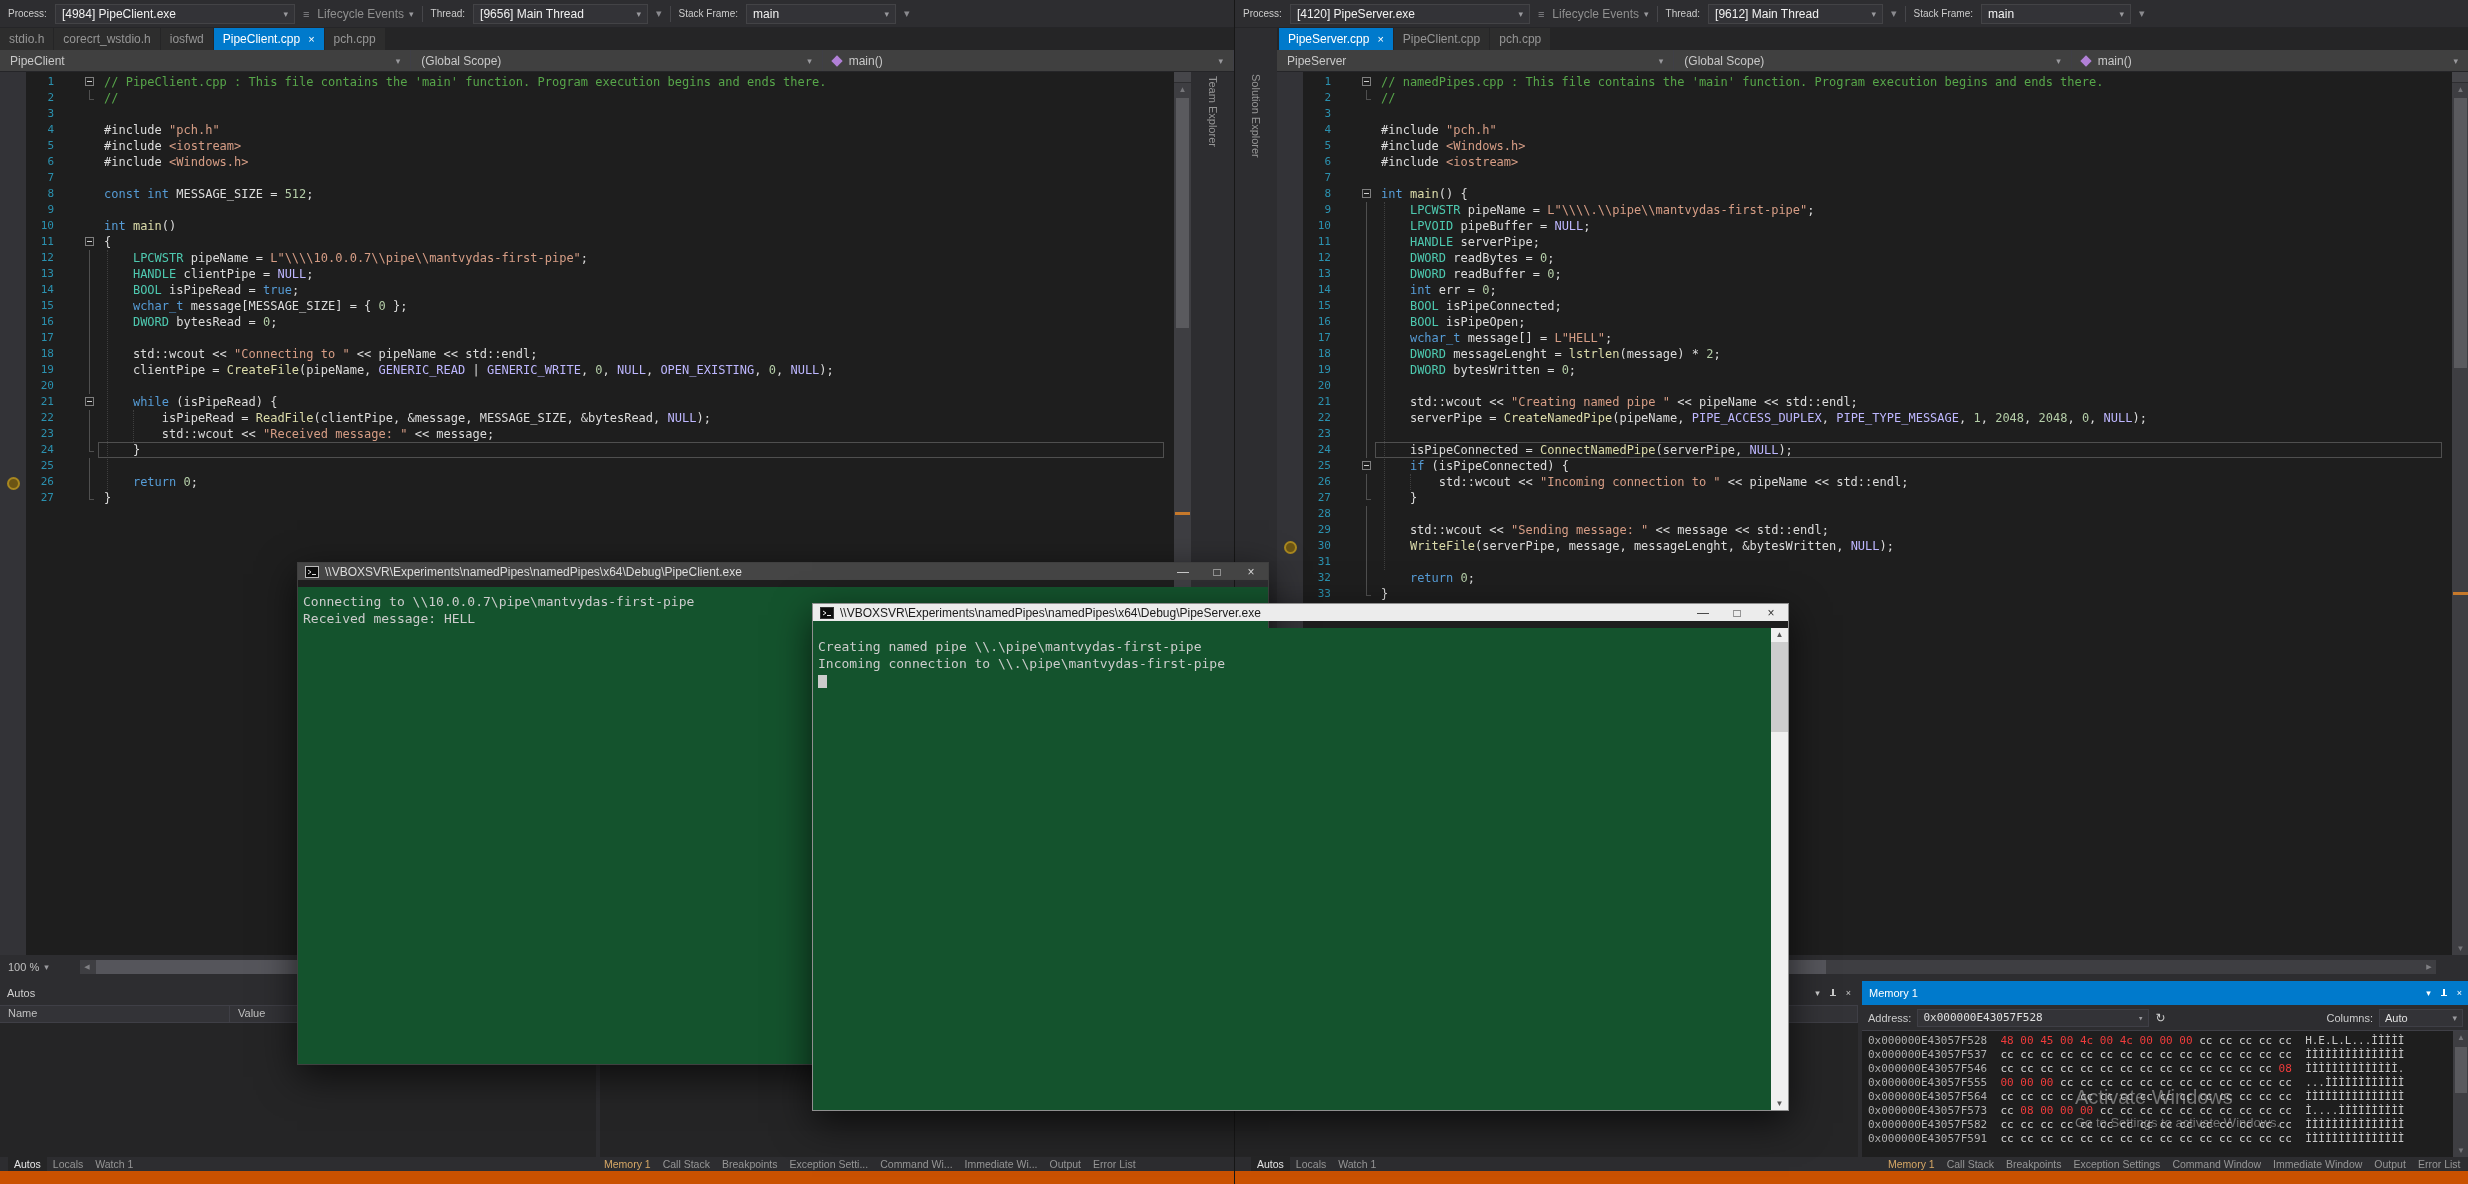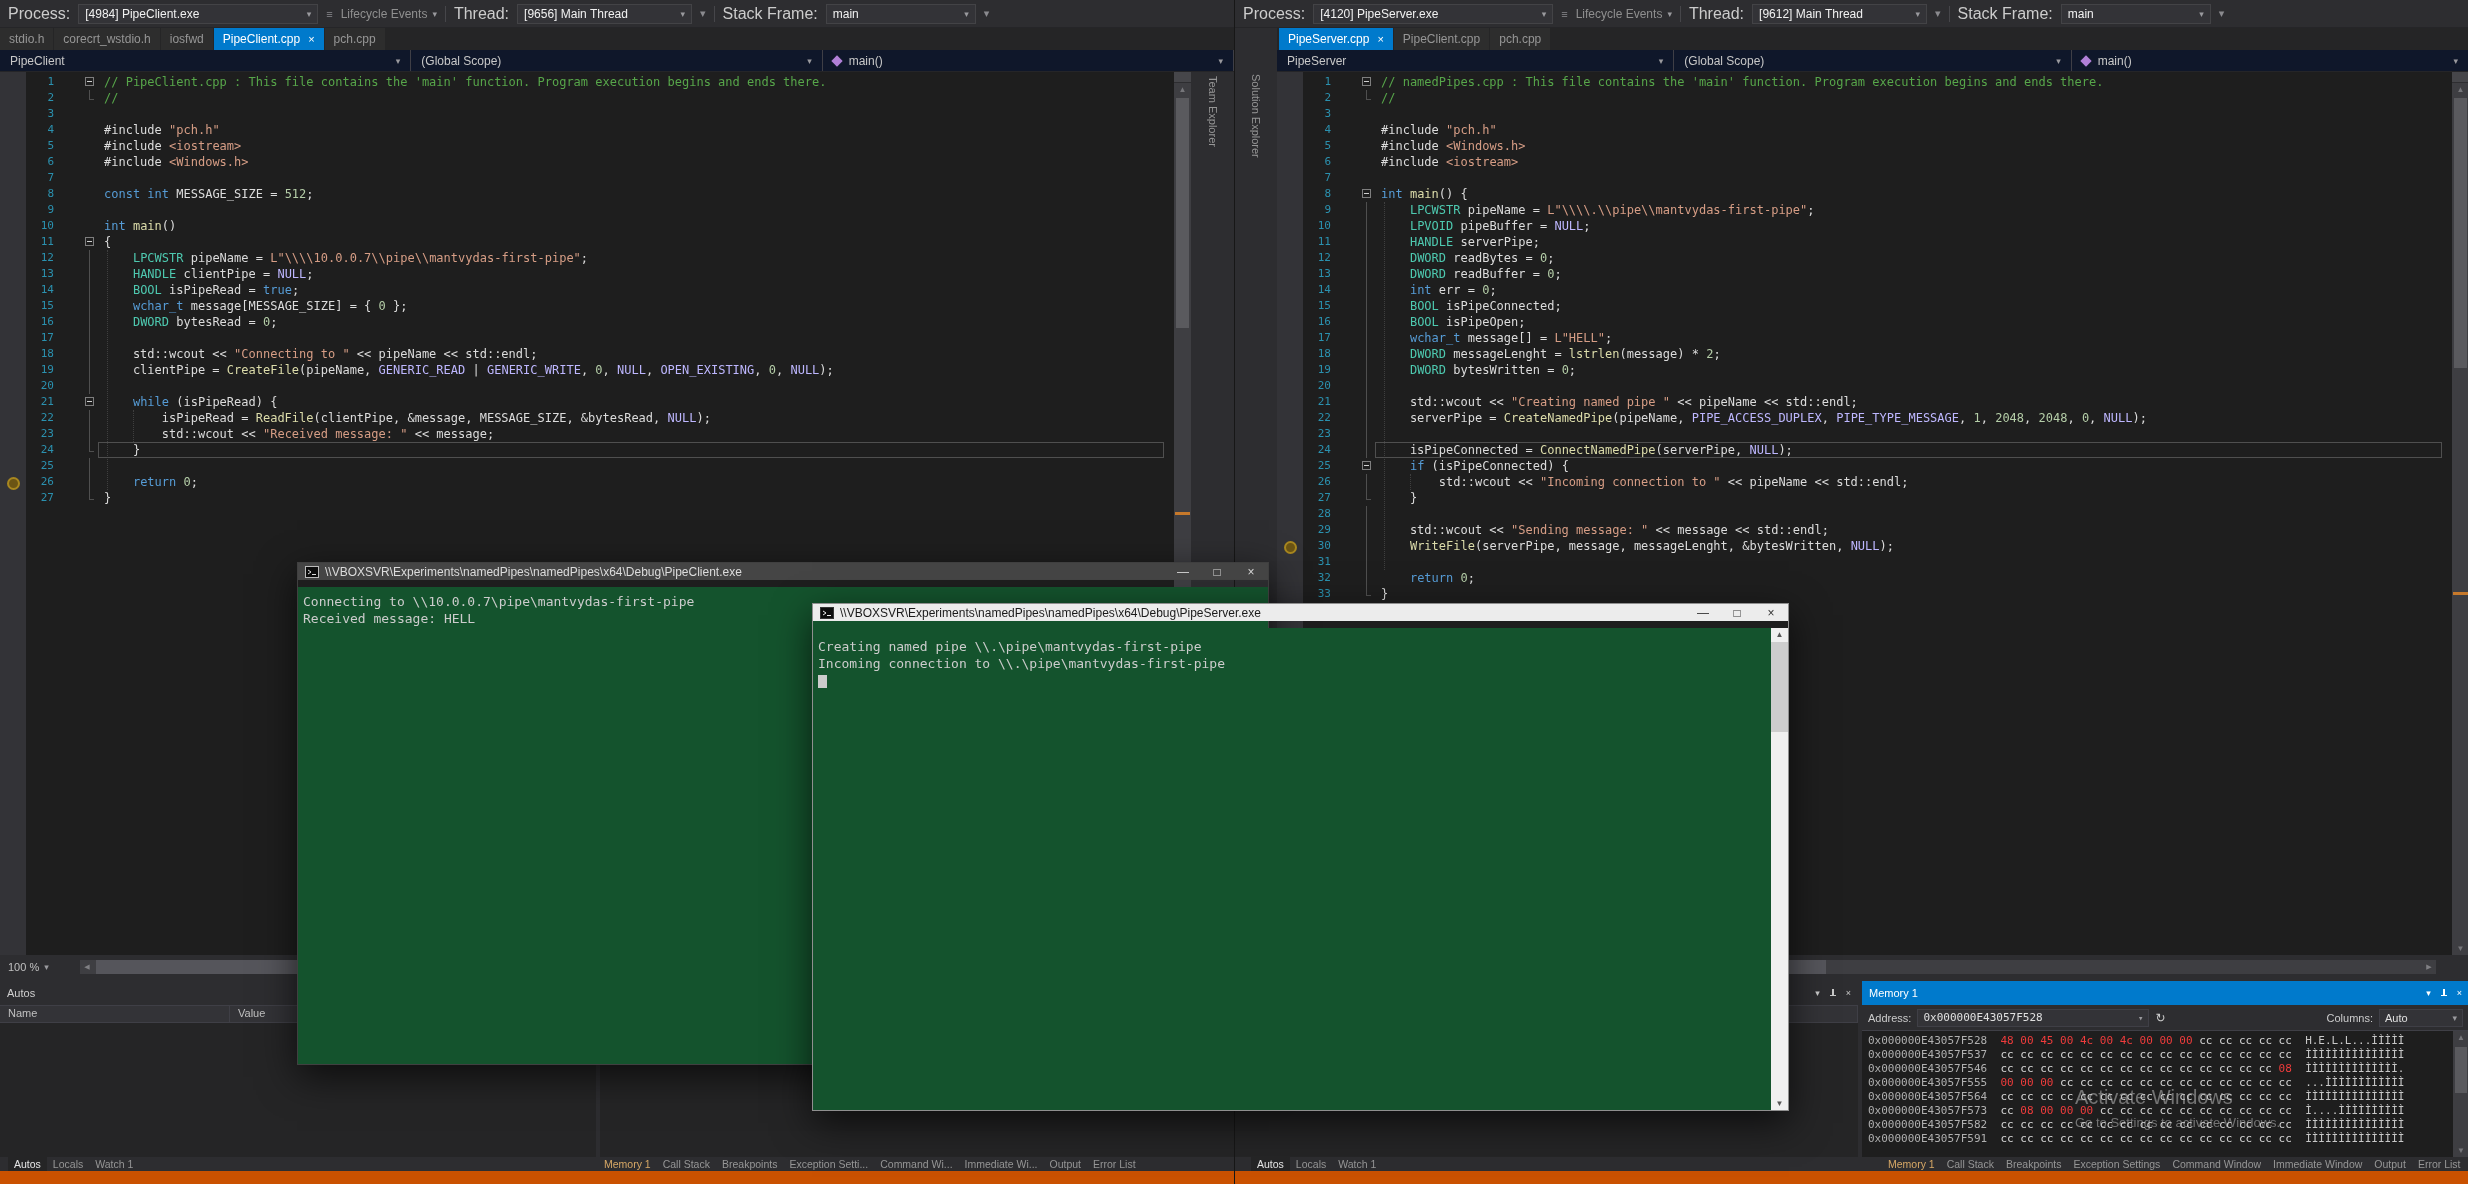--- a/index.html
+++ b/index.html
@@ -6,41 +6,41 @@
   .screen{position:relative;width:2468px;height:1184px;background:#2d2d30;overflow:hidden;
           font-family:"Liberation Sans",sans-serif;-webkit-font-smoothing:antialiased;}
   .vs{position:absolute;top:0;height:1184px;width:1234px;background:#2d2d30;}
   #vs-left{left:0;}
   #vs-right{left:1234px;border-left:1px solid #171717;}
 
   
   .dbg-toolbar{position:absolute;left:0;top:0;width:100%;height:28px;background:#2d2d30;
                display:flex;align-items:center;gap:8px;padding-left:8px;box-sizing:border-box;
                border-bottom:1px solid #252528;}
-  .tb-label{color:#cccccc;font-size:16px;white-space:nowrap;}
+  .tb-label{color:#cccccc;font-size:10px;white-space:nowrap;}
   .tb-combo{height:20px;background:#333337;border:1px solid #434346;color:#f1f1f1;font-size:12px;
             display:flex;align-items:center;padding:0 6px;box-sizing:border-box;white-space:nowrap;}
   .w-process{width:240px;} .w-thread{width:175px;} .w-stack{width:150px;}
   .tb-combo .chev{margin-left:auto;}
   .chev{color:#9a9a9e;font-size:9px;}
   .tb-ico{color:#8a8a8e;font-size:11px;}
   .tb-btn{color:#8f8f8f;font-size:12px;display:flex;gap:5px;align-items:center;white-space:nowrap;}
   .tb-sep{width:1px;height:16px;background:#46464a;}
 
   
   .tabbar{position:absolute;top:28px;height:22px;background:#252526;display:flex;align-items:flex-end;
           box-sizing:border-box;width:100%;}
   #vs-right .tabbar{left:42px;width:1192px;padding-left:2px;}
   .doc-tab{height:22px;display:flex;align-items:center;padding:0 9px;font-size:12px;color:#969696;
            background:#2d2d2d;margin-right:1px;white-space:nowrap;}
   .doc-tab.active{background:#007acc;color:#ffffff;}
   .tab-close{margin-left:8px;font-size:11px;color:#ffffff;}
 
   
-  .navbar{position:absolute;top:50px;height:22px;background:#0f172a;display:flex;width:100%;
+  .navbar{position:absolute;top:50px;height:22px;background:#404040;display:flex;width:100%;
           border-bottom:1px solid #252528;box-sizing:border-box;}
   #vs-right .navbar{left:42px;width:1192px;}
   .nav-seg{flex:1;display:flex;align-items:center;padding:0 10px;font-size:12px;color:#c8c8c8;
            border-right:1px solid #3f3f46;white-space:nowrap;}
   .method-icon{width:8px;height:8px;background:#b180d7;transform:rotate(45deg);margin-right:8px;flex:0 0 8px;}
   .nav-seg .chev{margin-left:auto;}
 
   
   .editor{position:absolute;top:72px;height:883px;background:#1e1e1e;overflow:hidden;}
   #editor-left{left:0;width:1174px;}

